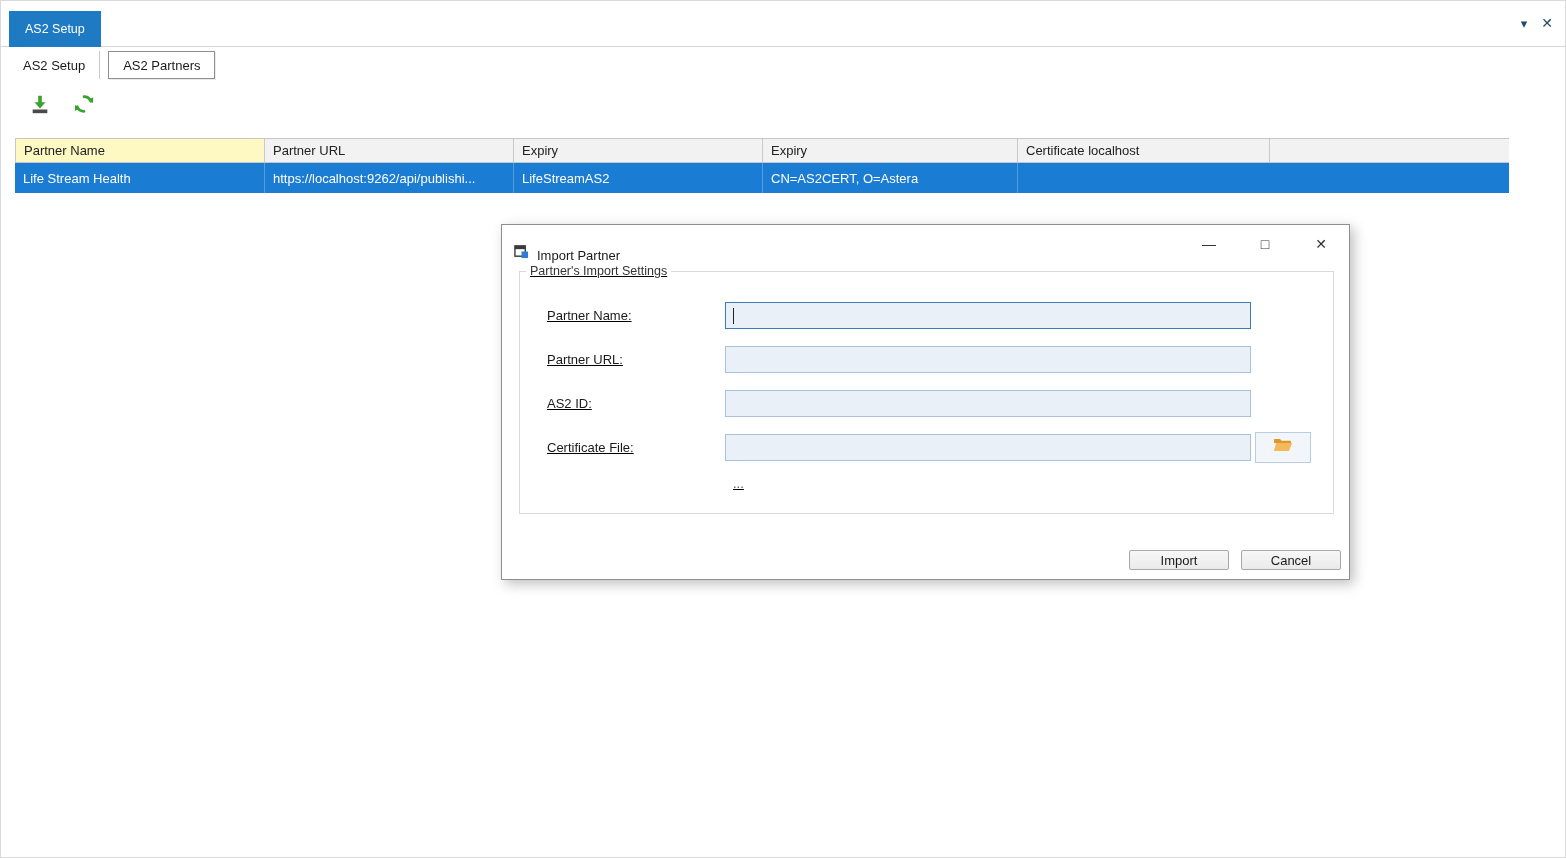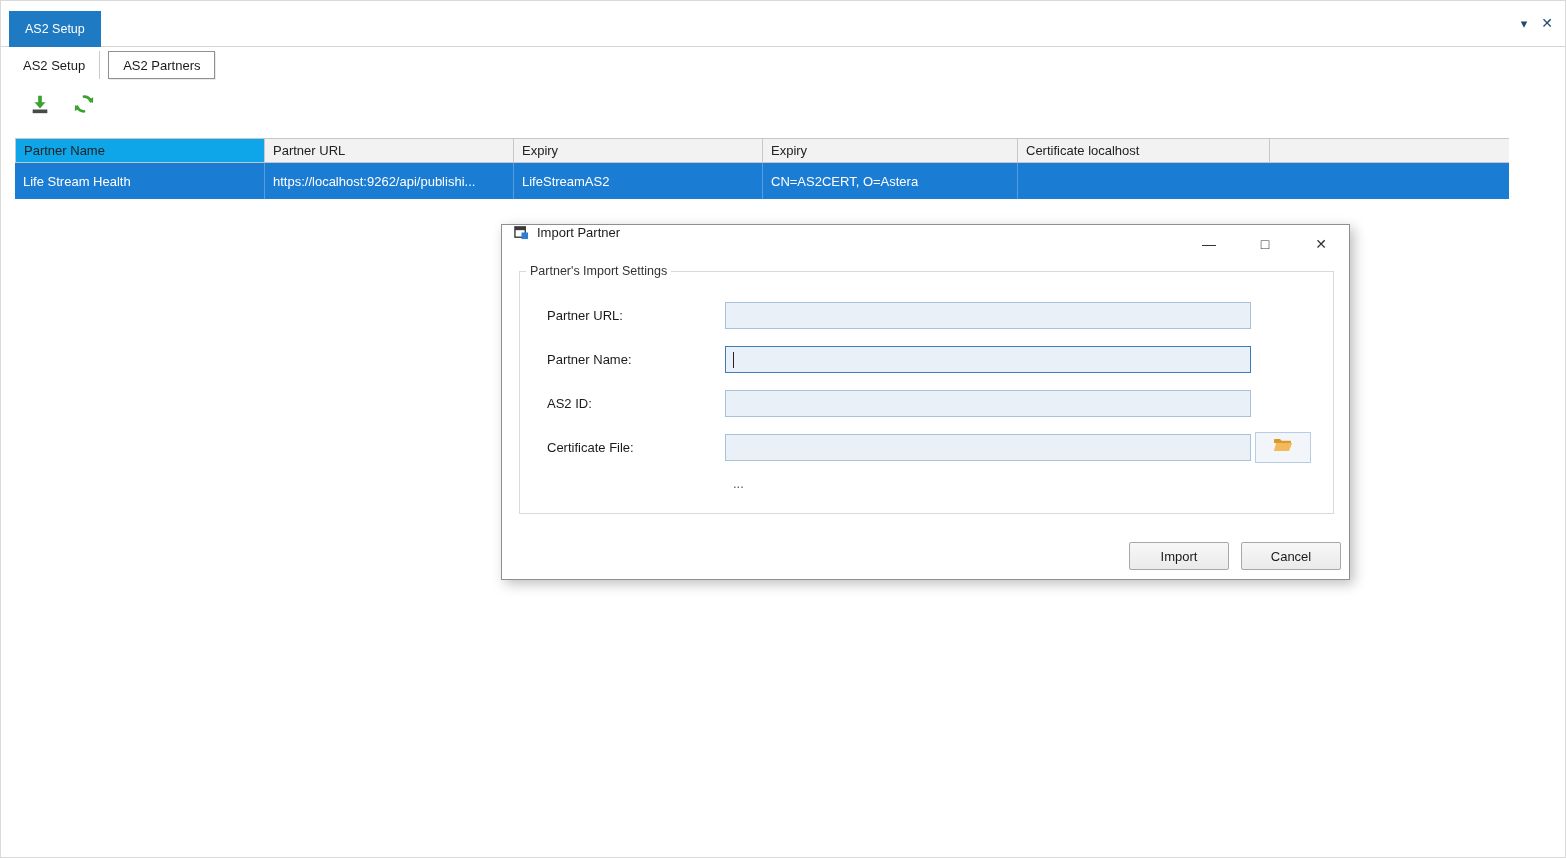--- a/index.html
+++ b/index.html
@@ -19,46 +19,46 @@
   .subtab.active { border:1px solid #8f8f8f; background:#ffffff; margin-left:8px; box-shadow:1px 1px 0 rgba(0,0,0,0.08);text-align:right; }
 
   
   .toolbar { position:absolute; left:26px; top:92px; display:flex; align-items:center; gap:18px; }
   .tool-btn { width:26px; height:26px; display:flex; align-items:center; justify-content:center; cursor:default; }
 
   
   .grid { position:absolute; left:14px; top:137px; width:1494px; font-size:13px; }
   .grid-header { display:grid; grid-template-columns:250px 249px 249px 255px 252px 239px; height:25px; border-top:1px solid #c6c6c6; border-bottom:1px solid #c6c6c6; background:#f2f2f2; color:#222222; }
   .grid-header .hcell { display:flex; align-items:center; padding:0 8px; border-right:1px solid #c8c8c8; overflow:hidden; white-space:nowrap; }
-  .grid-header .hcell:first-child { border-left:1px solid #c8c8c8; background:#0ea5e9; }
-  .grid-row { display:grid; grid-template-columns:250px 249px 249px 255px 252px 239px; height:36px; background:#1b7cd4; color:#ffffff; }
+  .grid-header .hcell:first-child { border-left:1px solid #c8c8c8; background:#fef9c3; }
+  .grid-row { display:grid; grid-template-columns:250px 249px 249px 255px 252px 239px; height:30px; background:#1b7cd4; color:#ffffff; }
   .grid-row .cell { display:flex; align-items:center; padding:0 8px; border-right:1px solid rgba(255,255,255,0.25); overflow:hidden; white-space:nowrap; }
 
   
   .dialog { position:absolute; left:500px; top:223px; width:849px; height:356px; background:#ffffff; border:1px solid #8f8f8f; box-shadow:4px 4px 12px rgba(0,0,0,0.25); }
-  .dialog-titlebar { position:relative; height:38px; display:flex; align-items:flex-start; padding:0 12px; }
+  .dialog-titlebar { position:relative; height:38px; display:flex; align-items:flex-end; padding:0 12px; }
   .dialog-title { font-size:13px; color:#1a1a1a; margin-left:8px; }
   .dialog-controls { position:absolute; right:20px; top:0; height:38px; display:flex; align-items:center; gap:40px; }
   .win-ctl { font-size:14px; color:#333333; width:16px; text-align:center; cursor:default; }
 
-  fieldset.group { position:absolute; left:17px; top:39px; width:815px; height:250px; border:1px solid #d9d9d9; padding:0; }
+  fieldset.group { position:absolute; left:17px; top:39px; width:815px; height:250px; border:1px solid #d9d9d9; padding:0;text-decoration:underline; }
   fieldset.group legend { font-size:12.5px; color:#333333; margin-left:6px; padding:0 4px; }
 
   .field-row { display:flex; align-items:center; margin:0 0 14px 27px; height:30px; }
   .field-row:first-of-type { margin-top:22px; }
   .field-label { width:178px; font-size:13px; color:#1a1a1a; }
   .input-wrap { position:relative; }
   .txt-input { width:526px; height:27px; background:#e9f0f8; border:1px solid #a9c2da; padding:0 6px; font-size:13px; color:#1a1a1a; outline:none; }
   .txt-input.focused { border:1px solid #3c7cb8; }
   .caret-bar { position:absolute; left:8px; top:6px; width:1px; height:16px; background:#222222; }
   .browse-btn { width:56px; height:31px; margin-left:4px; background:#f2f6fb; border:1px solid #b9cde2; display:flex; align-items:center; justify-content:center; cursor:default; }
   .ellipsis-note { margin:2px 0 0 213px; font-size:13px; color:#555555; }
 
   .dialog-buttons { position:absolute; right:8px; bottom:9px; display:flex; gap:12px; }
-  .dlg-btn { width:100px; height:28px; background:linear-gradient(#f7f7f7,#eaeaea); border:1px solid #a8a8a8; border-radius:2px; font-size:13px; color:#1a1a1a; font-family:inherit; cursor:default; }
+  .dlg-btn { width:100px; height:20px; background:linear-gradient(#f7f7f7,#eaeaea); border:1px solid #a8a8a8; border-radius:2px; font-size:13px; color:#1a1a1a; font-family:inherit; cursor:default; }
 </style>
 </head>
 <body>
 
 <div class="screen">
 
   <div class="doc-tabbar">
     <div class="doc-tab">
       <span>AS2 Setup</span>
     </div>
@@ -129,31 +129,31 @@
         <span class="win-ctl">—</span>
         <span class="win-ctl">□</span>
         <span class="win-ctl">✕</span>
       </div>
     </div>
 
     <fieldset class="group">
       <legend>Partner's Import Settings</legend>
 
       <div class="field-row">
-        <span class="field-label">Partner URL:</span>
+        <span class="field-label">Partner Name:</span>
         <span class="input-wrap">
-          <input class="txt-input" type="text" value="" style="">
+          <input class="txt-input focused" type="text" value="" style="">
+          <span class="caret-bar"></span>
         </span>
       </div>
 
       <div class="field-row">
-        <span class="field-label">Partner Name:</span>
+        <span class="field-label">Partner URL:</span>
         <span class="input-wrap">
-          <input class="txt-input focused" type="text" value="" style="">
-          <span class="caret-bar"></span>
+          <input class="txt-input" type="text" value="" style="">
         </span>
       </div>
 
       <div class="field-row">
         <span class="field-label">AS2 ID:</span>
         <span class="input-wrap">
           <input class="txt-input" type="text" value="" style="">
         </span>
       </div>
 

